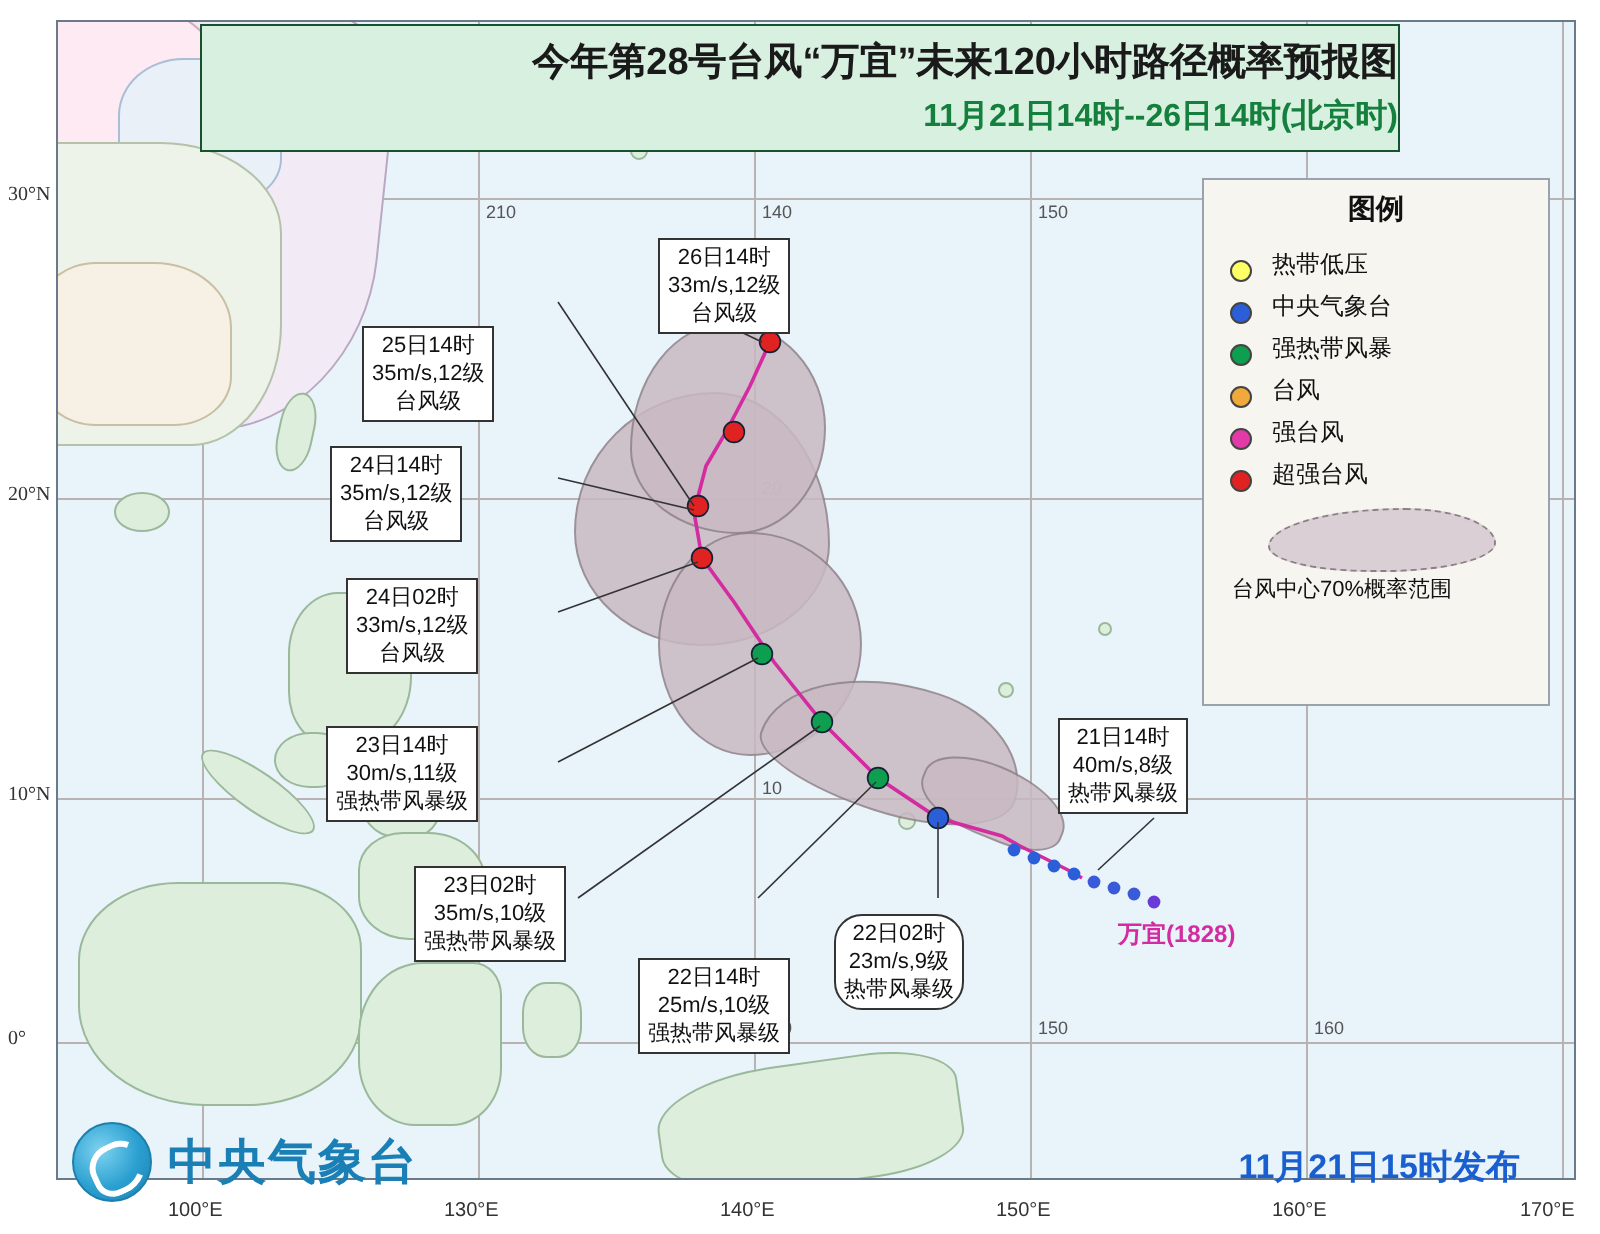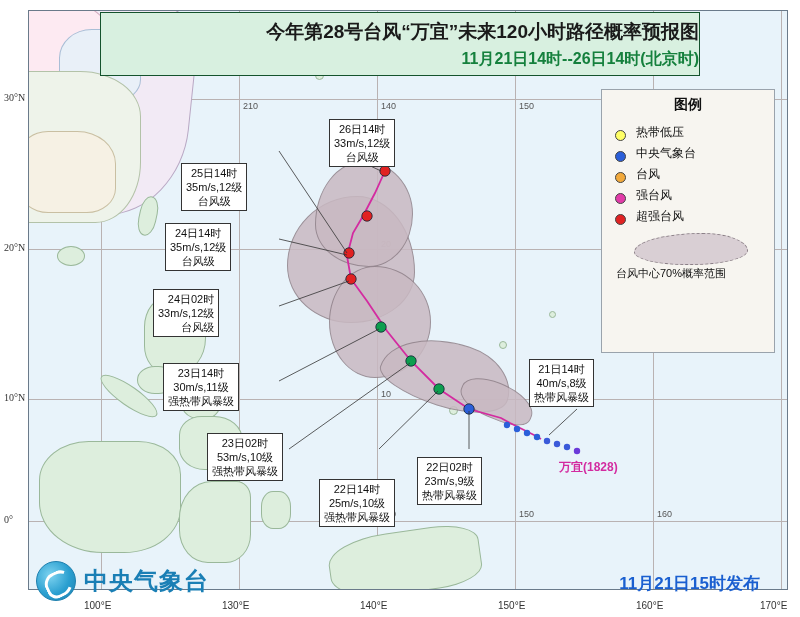--- a/index.html
+++ b/index.html
@@ -377,45 +377,45 @@
       <div>35m/s,12级</div>
       <div>台风级</div>
     </div>
 
     <div class="ann" style="left:136px;top:212px;">
       <div>24日14时</div>
       <div>35m/s,12级</div>
       <div>台风级</div>
     </div>
 
-    <div class="ann" style="left:124px;top:278px;text-align:right;">
+    <div class="ann" style="left:144px;top:278px;">
       <div>24日02时</div>
       <div>33m/s,12级</div>
       <div>台风级</div>
     </div>
 
     <div class="ann" style="left:134px;top:352px;">
       <div>23日14时</div>
       <div>30m/s,11级</div>
       <div>强热带风暴级</div>
     </div>
 
     <div class="ann" style="left:178px;top:422px;">
       <div>23日02时</div>
-      <div>53m/s,10级</div>
+      <div>35m/s,10级</div>
       <div>强热带风暴级</div>
     </div>
 
     <div class="ann" style="left:290px;top:468px;">
       <div>22日14时</div>
       <div>25m/s,10级</div>
       <div>强热带风暴级</div>
     </div>
 
-    <div class="ann" style="left:388px;top:446px;">
+    <div class="ann" style="left:388px;top:446px;border-radius:14px;">
       <div>22日02时</div>
       <div>23m/s,9级</div>
       <div>热带风暴级</div>
     </div>
 
     <div class="ann" style="left:500px;top:348px;">
       <div>21日14时</div>
       <div>40m/s,8级</div>
       <div>热带风暴级</div>
     </div>
@@ -429,20 +429,26 @@
         <span class="legend-sym">
             <span class="dot" style="background:#ffff66;"></span>
           </span>
         <span>热带低压</span>
       </div>
       <div class="legend-row">
         <span class="legend-sym">
             <span class="dot" style="background:#2b5fd9;"></span>
           </span>
         <span>中央气象台</span>
+      </div>
+      <div class="legend-row">
+        <span class="legend-sym">
+            <span class="dot" style="background:#0d9e4f;"></span>
+          </span>
+        <span>强热带风暴</span>
       </div>
       <div class="legend-row">
         <span class="legend-sym">
             <span class="dot" style="background:#f2a93b;"></span>
           </span>
         <span>台风</span>
       </div>
       <div class="legend-row">
         <span class="legend-sym">
             <span class="dot" style="background:#e23ba8;"></span>

